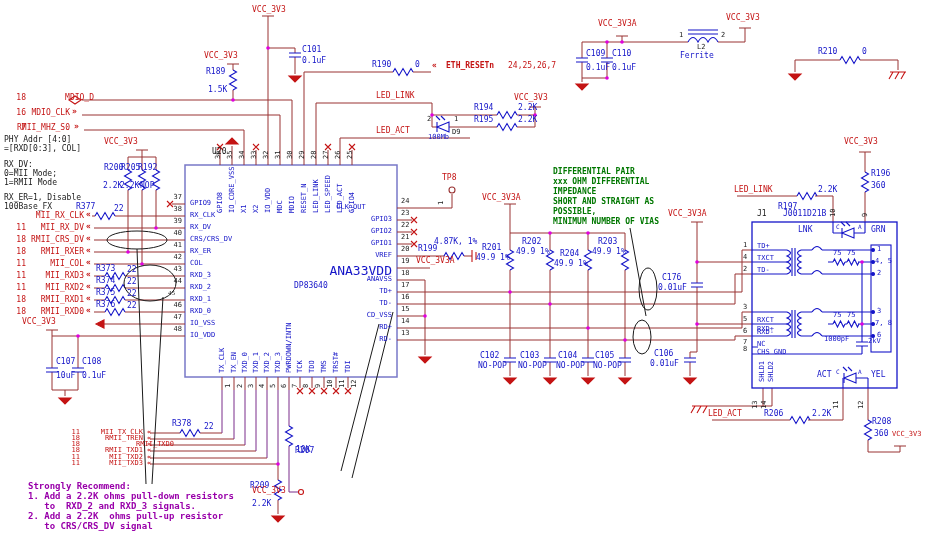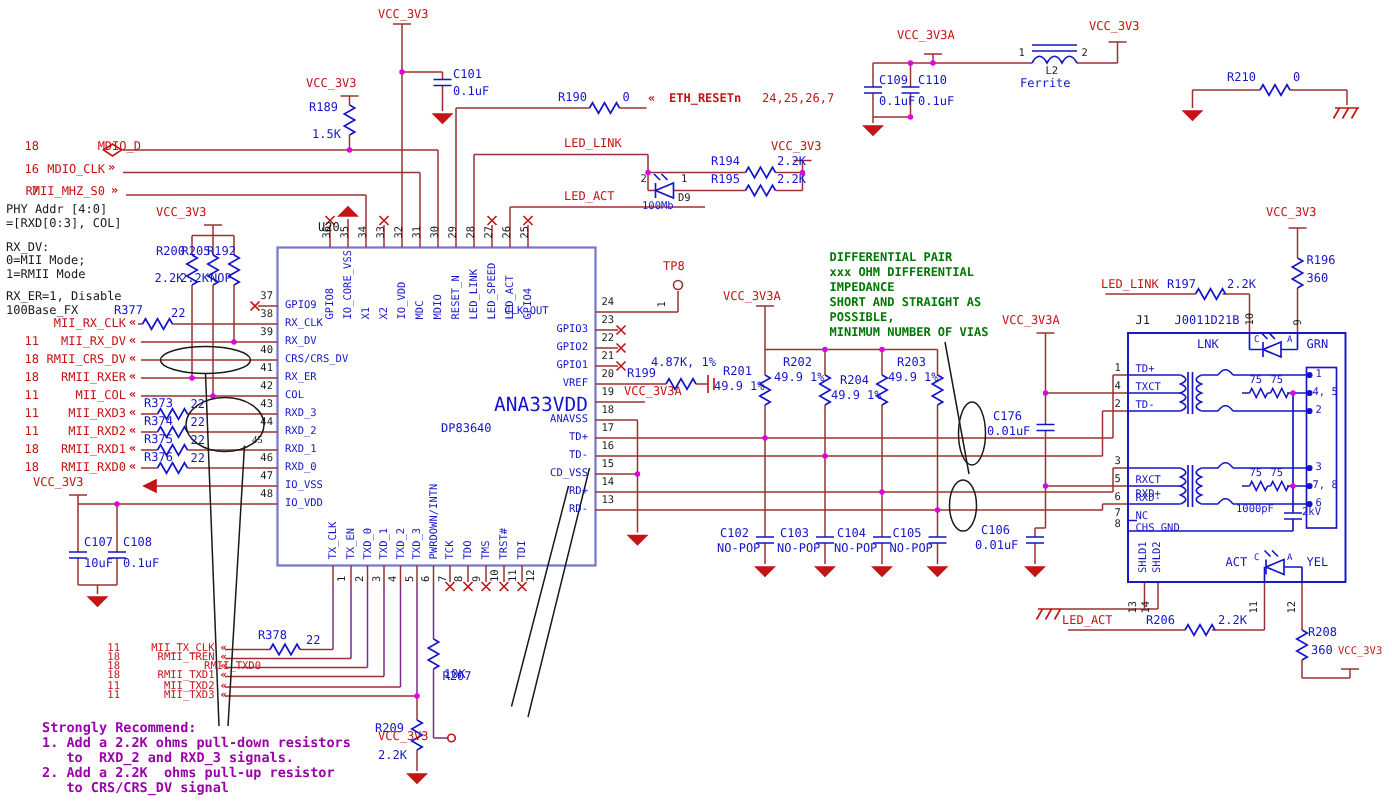--- a/index.html
+++ b/index.html
@@ -353,21 +353,21 @@
       <span class="lbl" style="left: 668px; top: 210px; color: rgb(196, 20, 20); font-size: 8px;">VCC_3V3A</span>
       <span class="lbl" style="left: 553px; top: 168px; color: rgb(0, 119, 0); font-size: 8px; font-weight: bold;">DIFFERENTIAL PAIR</span>
       <span class="lbl" style="left: 553px; top: 178px; color: rgb(0, 119, 0); font-size: 8px; font-weight: bold;">xxx OHM DIFFERENTIAL</span>
       <span class="lbl" style="left: 553px; top: 188px; color: rgb(0, 119, 0); font-size: 8px; font-weight: bold;">IMPEDANCE</span>
       <span class="lbl" style="left: 553px; top: 198px; color: rgb(0, 119, 0); font-size: 8px; font-weight: bold;">SHORT AND STRAIGHT AS</span>
       <span class="lbl" style="left: 553px; top: 208px; color: rgb(0, 119, 0); font-size: 8px; font-weight: bold;">POSSIBLE,</span>
       <span class="lbl" style="left: 553px; top: 218px; color: rgb(0, 119, 0); font-size: 8px; font-weight: bold;">MINIMUM NUMBER OF VIAS</span>
       <span class="lbl" style="left: 757px; top: 210px; color: rgb(26, 26, 26); font-size: 8px;">J1</span>
       <span class="lbl" style="left: 783px; top: 210px; color: rgb(20, 20, 200); font-size: 8px;">J0011D21B</span>
       <span class="lbl" style="left: 734px; top: 186px; color: rgb(196, 20, 20); font-size: 8px;">LED_LINK</span>
-      <span class="lbl" style="left: 778px; top: 186px; color: rgb(20, 20, 200); font-size: 8px;">R197</span>
+      <span class="lbl" style="left: 778px; top: 203px; color: rgb(20, 20, 200); font-size: 8px;">R197</span>
       <span class="lbl" style="left: 818px; top: 186px; color: rgb(20, 20, 200); font-size: 8px;">2.2K</span>
       <span class="lbl" style="left: 844px; top: 138px; color: rgb(196, 20, 20); font-size: 8px;">VCC_3V3</span>
       <span class="lbl" style="left: 871px; top: 170px; color: rgb(20, 20, 200); font-size: 8px;">R196</span>
       <span class="lbl" style="left: 871px; top: 182px; color: rgb(20, 20, 200); font-size: 8px;">360</span>
       <span class="lbl" style="left: 798px; top: 226px; color: rgb(20, 20, 200); font-size: 8px;">LNK</span>
       <span class="lbl" style="left: 871px; top: 226px; color: rgb(20, 20, 200); font-size: 8px;">GRN</span>
       <span class="lbl" style="left: 836px; top: 224px; color: rgb(20, 20, 200); font-size: 6px;">C</span>
       <span class="lbl" style="left: 858px; top: 224px; color: rgb(20, 20, 200); font-size: 6px;">A</span>
       <span class="lbl" style="left: 817px; top: 371px; color: rgb(20, 20, 200); font-size: 8px;">ACT</span>
       <span class="lbl" style="left: 871px; top: 371px; color: rgb(20, 20, 200); font-size: 8px;">YEL</span>

